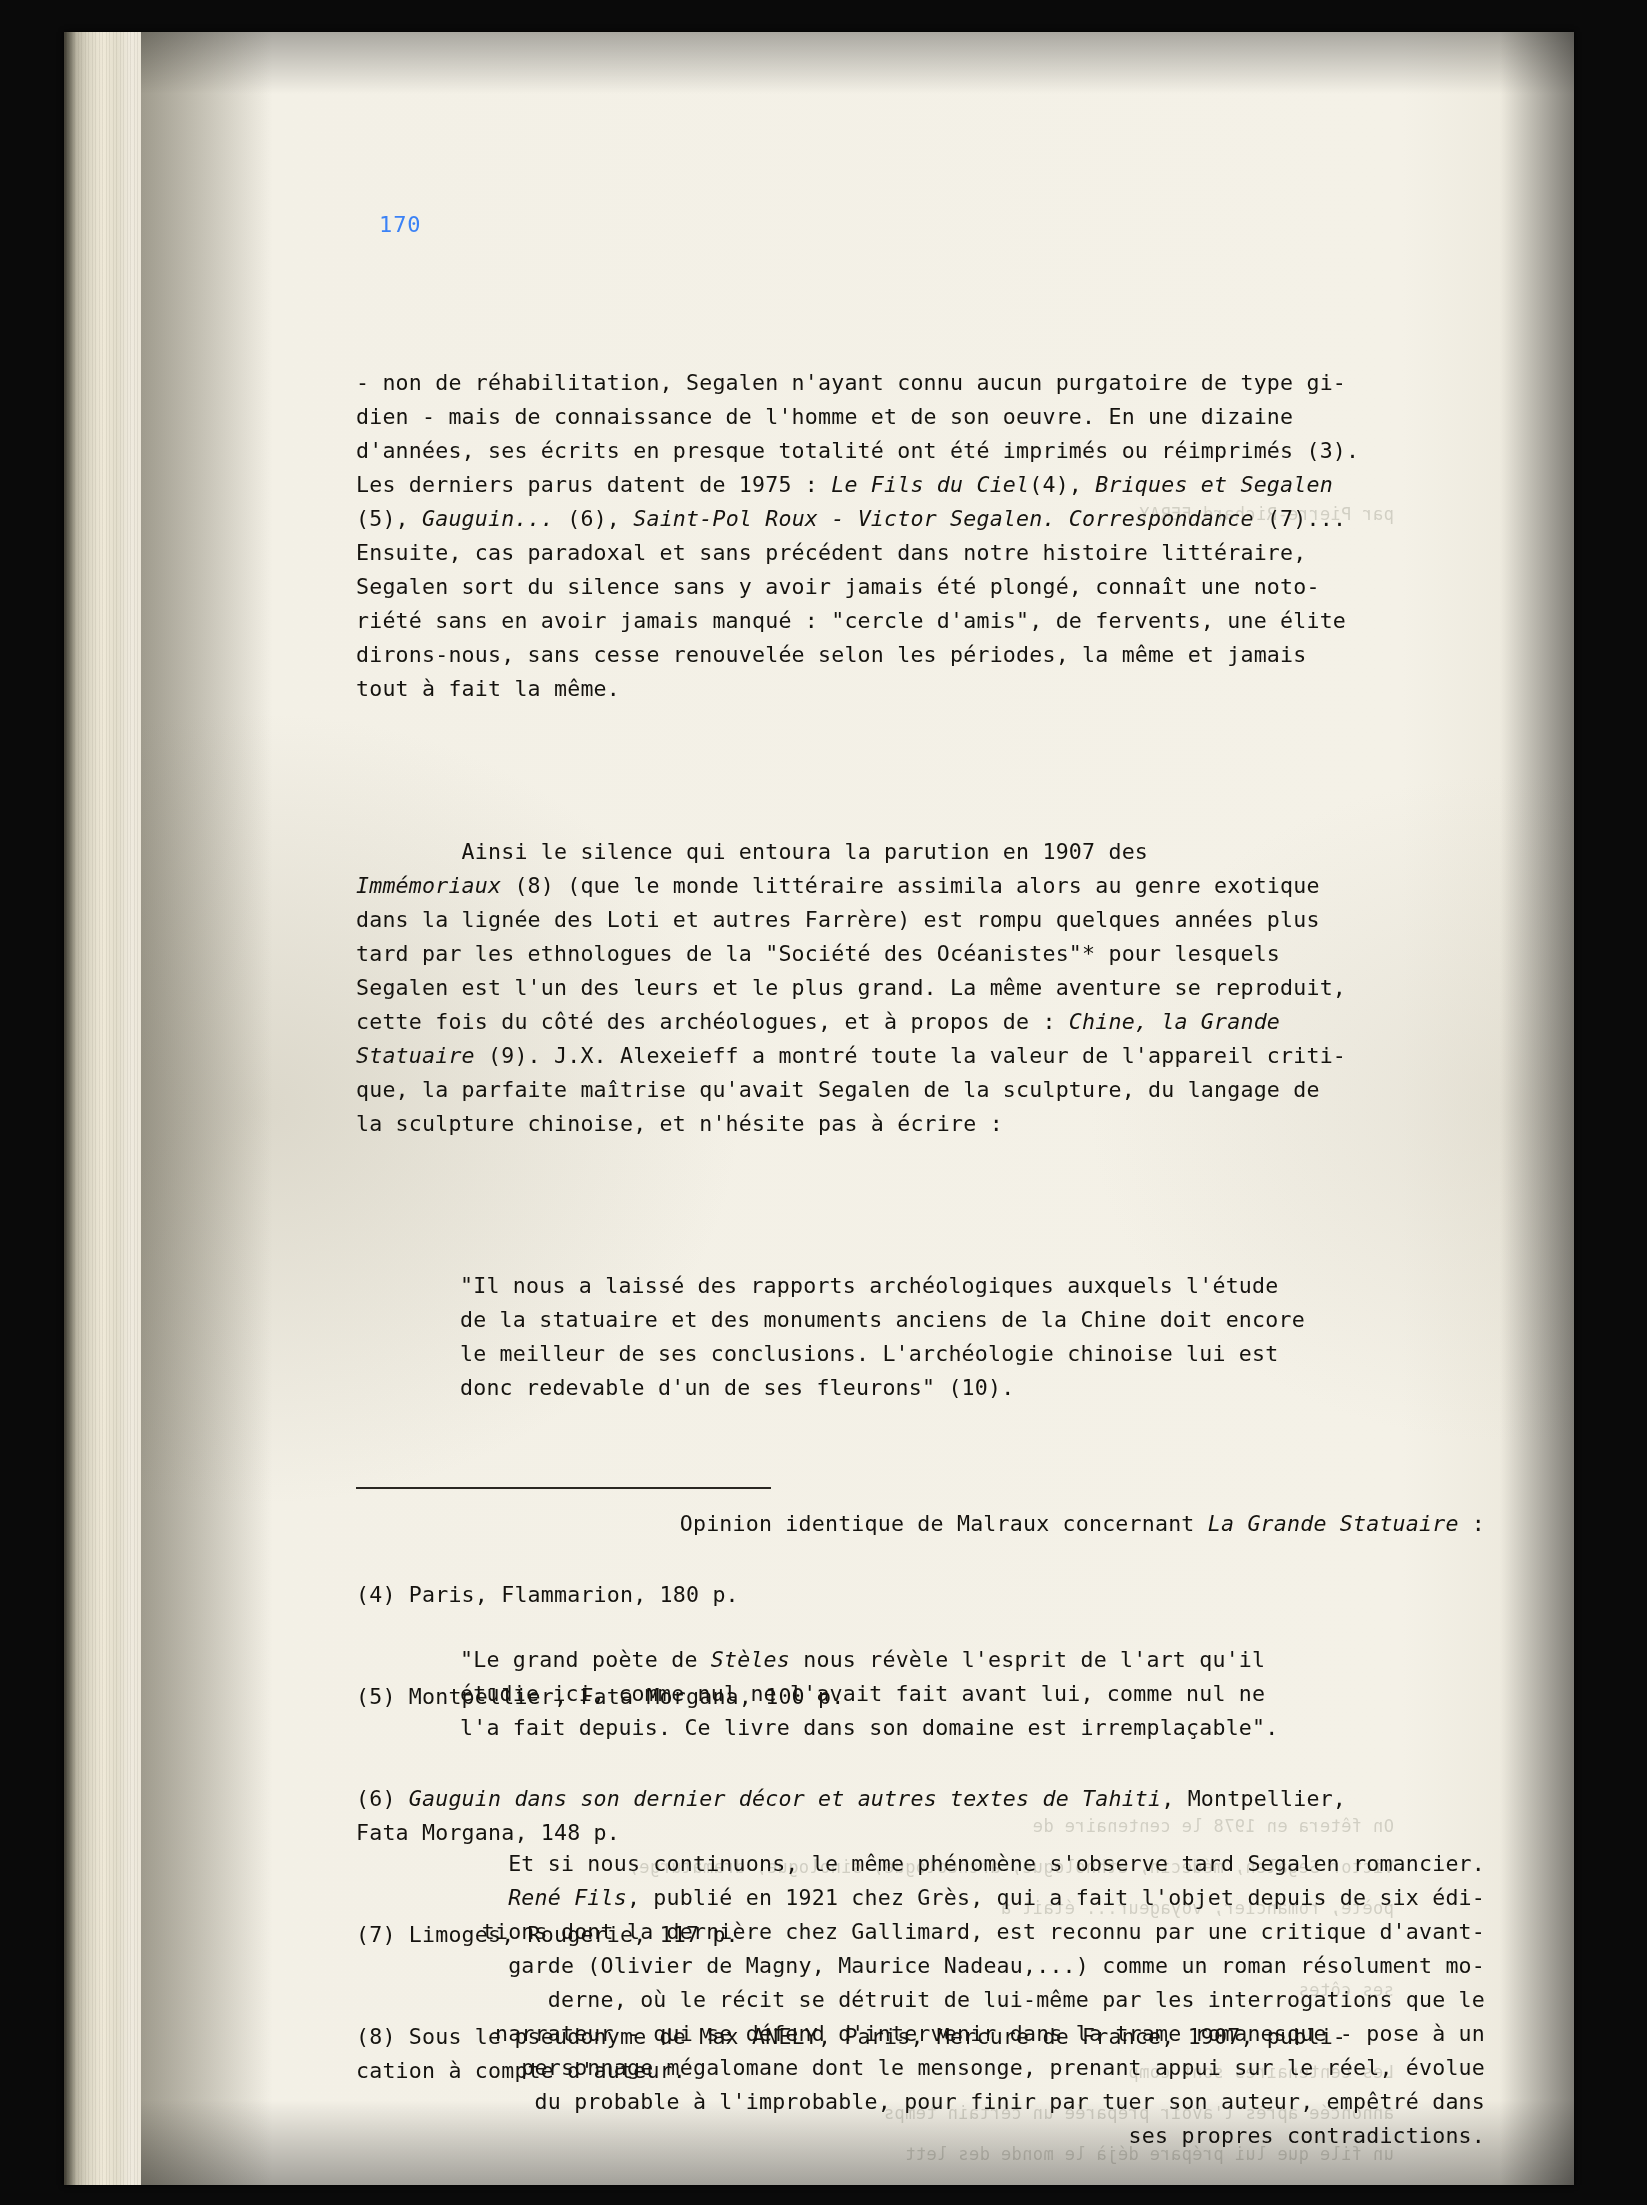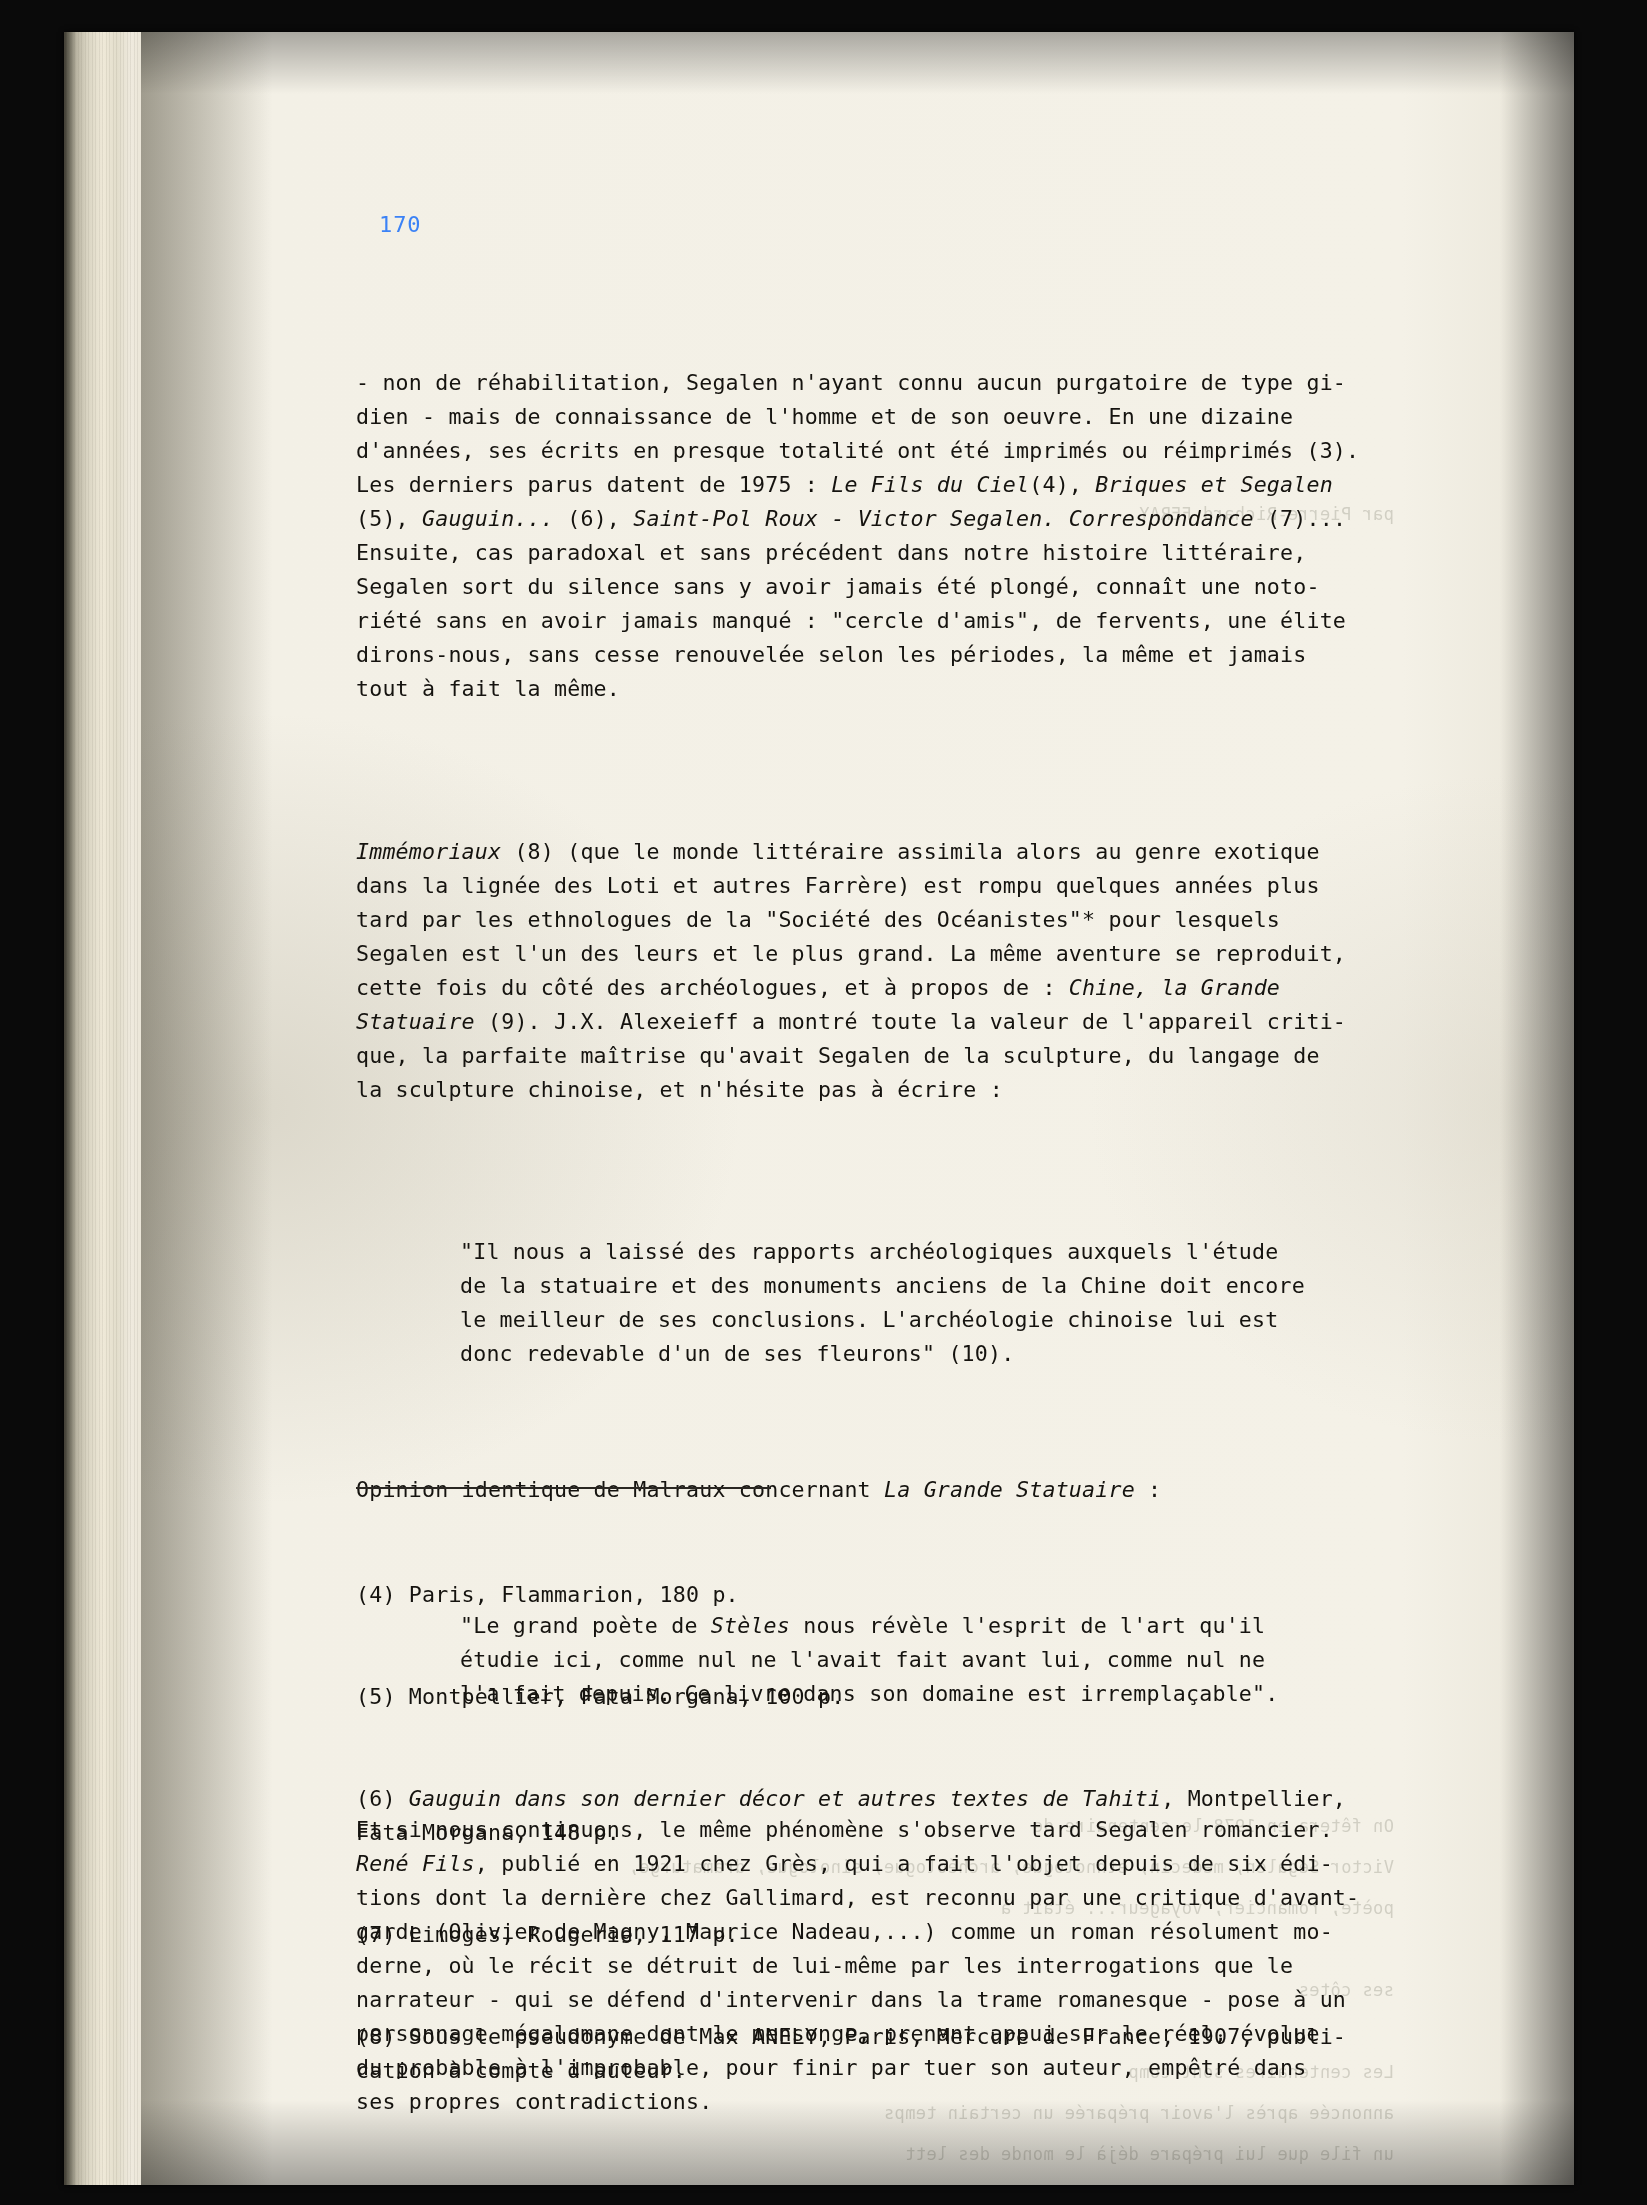--- a/index.html
+++ b/index.html
@@ -114,21 +114,21 @@
     left: 356px;
     top: 298px;
     width: 1129px;
     font-size: 21.6px;
     line-height: 34px;
     letter-spacing: 0.2px;
     color: #15130f;
     white-space: pre-wrap;
   }
   .para { margin: 0 0 26.5px 0; white-space: pre-wrap; }
-  .para.tight { margin-bottom: 0; }
+  .para.tight { margin-bottom: 0; text-align: right; }
   .indent-quote {
     margin: 0;
     padding-left: 104px;
     white-space: pre-wrap;
   }
   i, .ital { }
 
   .rule {
     position: absolute;
     left: 356px;
@@ -217,21 +217,22 @@
 dien - mais de connaissance de l'homme et de son oeuvre. En une dizaine
 d'années, ses écrits en presque totalité ont été imprimés ou réimprimés (3).
 Les derniers parus datent de 1975 : </span><i>Le Fils du Ciel</i>(4), <i>Briques et Segalen</i>
 (5), <i>Gauguin...</i> (6), <i>Saint-Pol Roux - Victor Segalen. Correspondance</i> (7)...
 <span>Ensuite, cas paradoxal et sans précédent dans notre histoire littéraire,
 Segalen sort du silence sans y avoir jamais été plongé, connaît une noto-
 riété sans en avoir jamais manqué : "cercle d'amis", de fervents, une élite
 dirons-nous, sans cesse renouvelée selon les périodes, la même et jamais
 tout à fait la même.</span></p>
 
-    <p class="para"><i>Immémoriaux</i><span> (8) (que le monde littéraire assimila alors au genre exotique
+    <p class="para"><span>        Ainsi le silence qui entoura la parution en 1907 des
+</span><i>Immémoriaux</i><span> (8) (que le monde littéraire assimila alors au genre exotique
 dans la lignée des Loti et autres Farrère) est rompu quelques années plus
 tard par les ethnologues de la "Société des Océanistes"* pour lesquels
 Segalen est l'un des leurs et le plus grand. La même aventure se reproduit,
 cette fois du côté des archéologues, et à propos de : </span><i>Chine, la Grande
 Statuaire</i><span> (9). J.X. Alexeieff a montré toute la valeur de l'appareil criti-
 que, la parfaite maîtrise qu'avait Segalen de la sculpture, du langage de
 la sculpture chinoise, et n'hésite pas à écrire :</span></p>
 
     <p class="indent-quote">"Il nous a laissé des rapports archéologiques auxquels l'étude
 de la statuaire et des monuments anciens de la Chine doit encore

